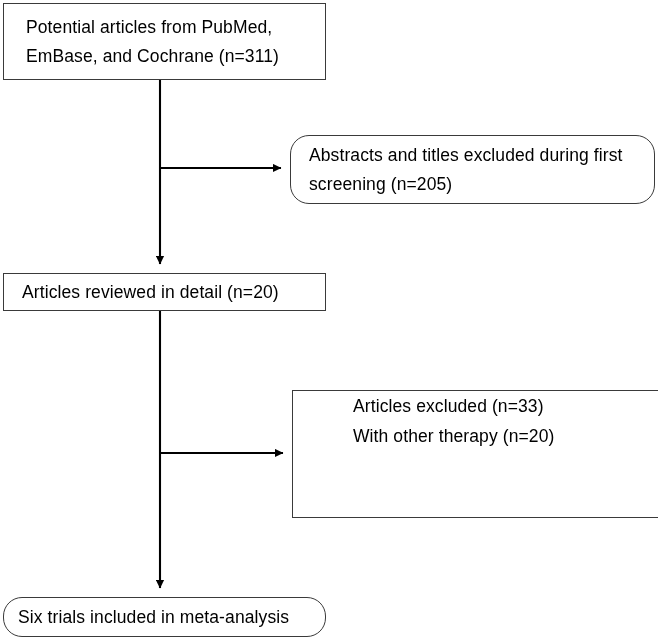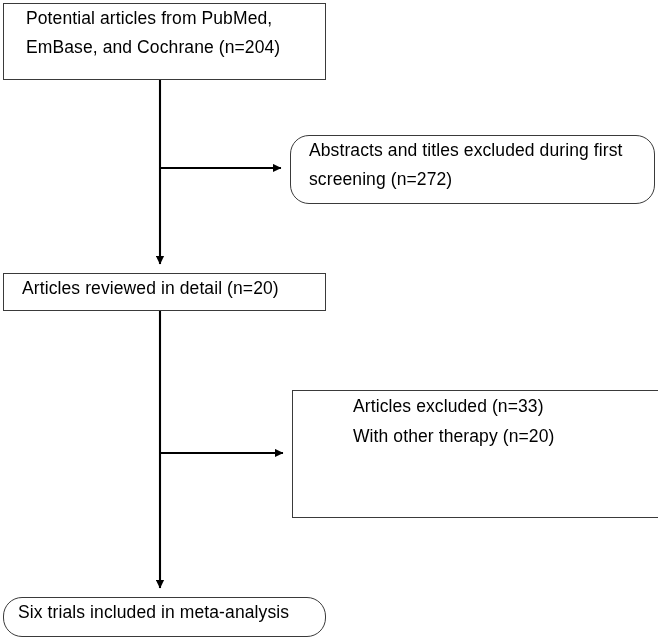--- a/index.html
+++ b/index.html
@@ -26,20 +26,21 @@
     width: 658px;
     height: 637px;
   }
   .node-box {
     position: absolute;
     box-sizing: border-box;
     background: #ffffff;
     border: 1.6px solid #3a3a3a;
     display: flex;
     flex-direction: column;
+    justify-content: center;
   }
   .node-text {
     font-size: 17.5px;
     line-height: 29px;
     color: #000000;
     white-space: nowrap;
     letter-spacing: 0.1px;
   }
   
   #box-sources {
@@ -112,26 +113,26 @@
       <line x1="160" y1="311" x2="160" y2="588" stroke="#000000" stroke-width="2.1" marker-end="url(#arrowhead)"></line>
     </g>
 
     <g>
       <line x1="160" y1="453" x2="283" y2="453" stroke="#000000" stroke-width="2.1" marker-end="url(#arrowhead)"></line>
     </g>
   </svg>
 
   <div class="node-box" id="box-sources">
     <div class="node-text">Potential articles from PubMed,</div>
-    <div class="node-text">EmBase, and Cochrane (n=204)</div>
+    <div class="node-text">EmBase, and Cochrane (n=311)</div>
   </div>
 
   <div class="node-box" id="box-screen-excluded">
     <div class="node-text">Abstracts and titles excluded during first</div>
-    <div class="node-text">screening (n=272)</div>
+    <div class="node-text">screening (n=205)</div>
   </div>
 
   <div class="node-box" id="box-reviewed">
     <div class="node-text">Articles reviewed in detail (n=20)</div>
   </div>
 
   <div class="node-box" id="box-detail-excluded">
     <div class="node-text">Articles excluded (n=33)</div>
     <div class="node-text">With other therapy (n=20)</div>
   </div>

